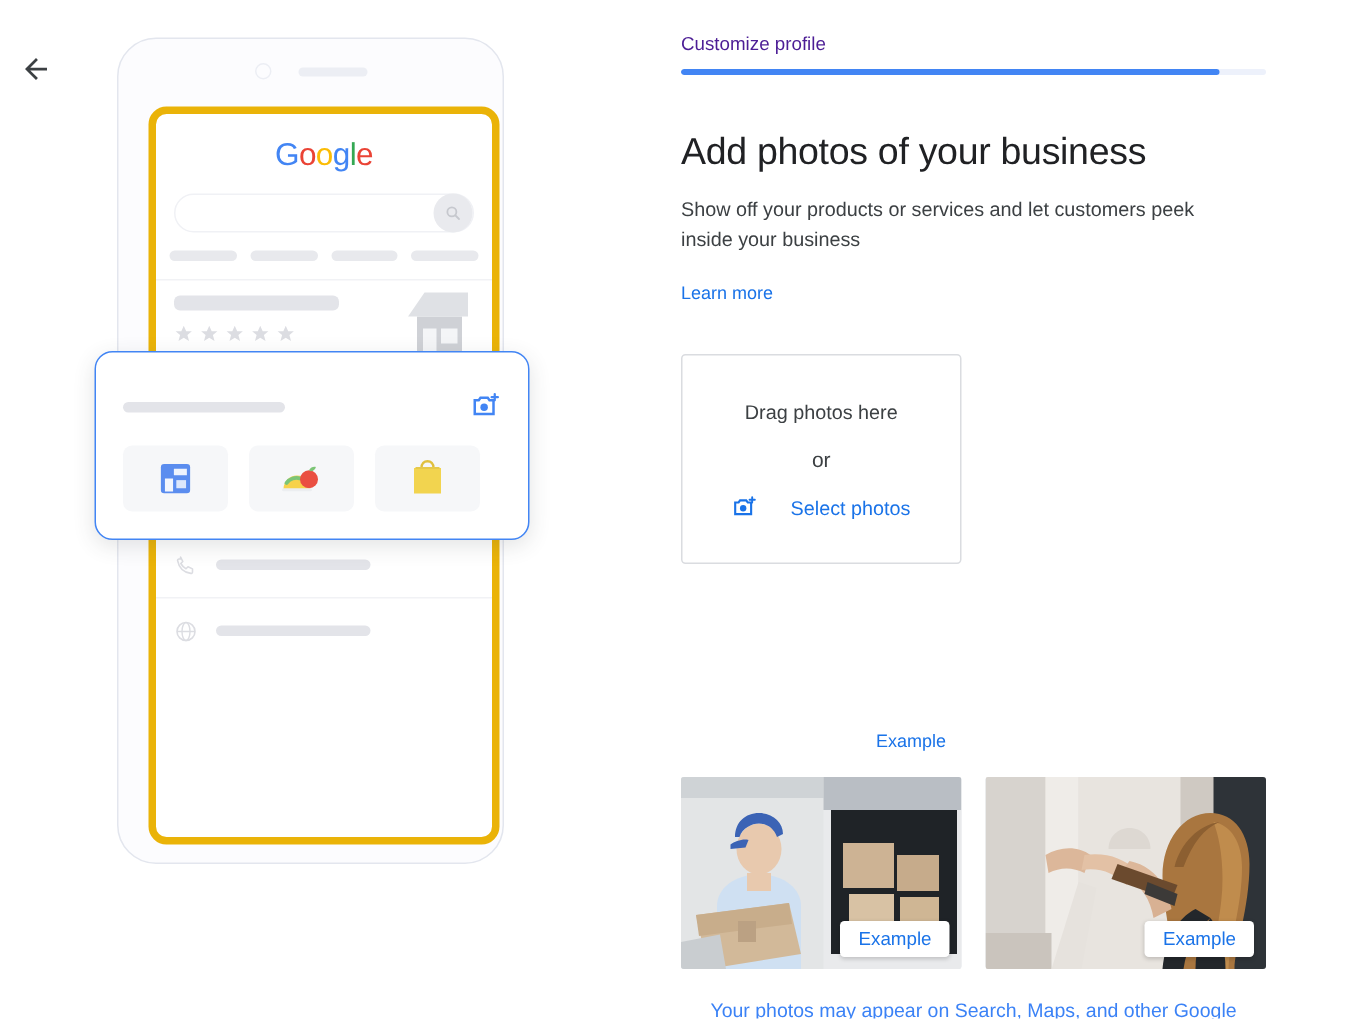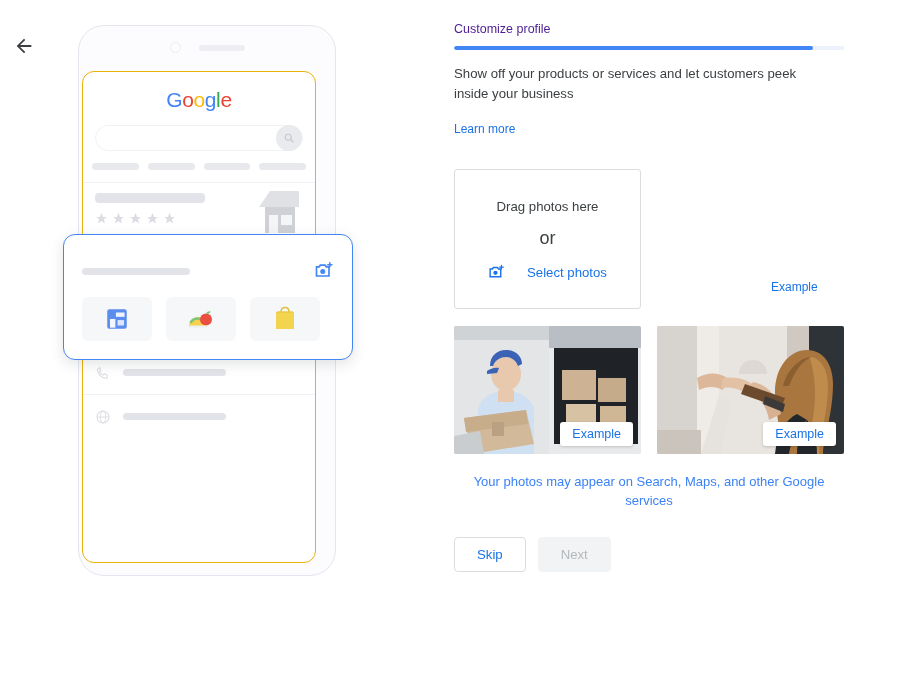--- a/index.html
+++ b/index.html
@@ -35,24 +35,24 @@
   }
   .notch-cam {
     width: 11px; height: 11px; border-radius: 50%;
     border: 1.5px solid #eceef4;
   }
   .notch-speaker {
     width: 46px; height: 6px; border-radius: 3px;
     background: #eceef4;
   }
   .phone-screen {
-    position: absolute; left: 3px; top: 45px;
+    position: absolute; left: 20px; top: 45px;
     width: 234px; height: 492px;
     background: #ffffff;
-    border: 1px solid #eab308;
+    border: 5px solid #eab308;
     border-radius: 12px;
     overflow: hidden;
   }
   .g-logo {
     text-align: center; margin-top: 16px;
     font-size: 21px; font-weight: 500; letter-spacing: -0.4px;
   }
   .g-logo span:nth-child(1){color:#4285F4;}
   .g-logo span:nth-child(2){color:#EA4335;}
   .g-logo span:nth-child(3){color:#FBBC05;}
@@ -130,30 +130,30 @@
     margin-top: 37px;
     font-size: 25px; font-weight: 400; color: #202124; letter-spacing: -0.2px;
   }
   .subtext {
     margin-top: 14px; font-size: 13.2px; line-height: 1.55; color: #3c4043;
     max-width: 366px;
   }
   .link { color: #1a73e8; font-size: 12px; cursor: pointer; }
   .learn-more { margin-top: 17px; display: inline-block; }
 
-  .drop-row { margin-top: 32px; display: flex; align-items: flex-start; }
+  .drop-row { margin-top: 32px; display: flex; align-items: flex-start; flex-direction: column; }
   .dropzone {
     width: 187px; height: 140px;
     border: 1px solid #dadce0; border-radius: 3px;
     display: flex; flex-direction: column;
     align-items: center; justify-content: space-around;
     padding: 22px 0 20px 0;
   }
   .dz-title { font-size: 13.2px; color: #3c4043; }
-  .dz-or { font-size: 18px; color: #3c4043; }
+  .dz-or { font-size: 14px; color: #3c4043; }
   .dz-select { display: flex; align-items: center; gap: 22px; cursor: pointer; }
   .dz-select-label { color: #1a73e8; font-size: 13.2px; }
   .example-link { margin-left: 130px; margin-top: 111px; }
 
   .examples { margin-top: 17px; display: flex; gap: 16px; }
   .ex-photo {
     width: 187px; height: 128px; border-radius: 2px;
     position: relative; overflow: hidden; background: #dfe3e8;
   }
   .ex-badge {
@@ -327,20 +327,21 @@
       </div>
     </div>
   </div>
 
   <div class="panel">
     <div class="panel-label">Customize profile</div>
     <div class="progress">
       <div class="progress-fill" id="progress-fill" style="width: 92%;"></div>
     </div>
 
+    <div class="headline">Add photos of your business</div>
     <div class="subtext">Show off your products or services and let customers peek inside your business</div>
     <div class="link learn-more">Learn more</div>
 
     <div class="drop-row">
       <div class="dropzone">
         <div class="dz-title">Drag photos here</div>
         <div class="dz-or">or</div>
         <div class="dz-select">
           <svg width="17" height="17" viewBox="0 0 24 24">
             <path d="M3 7h3.2l1.4-2h5.8l1.4 2H18v11H3z" fill="none" stroke="#1a73e8" stroke-width="2"></path>

